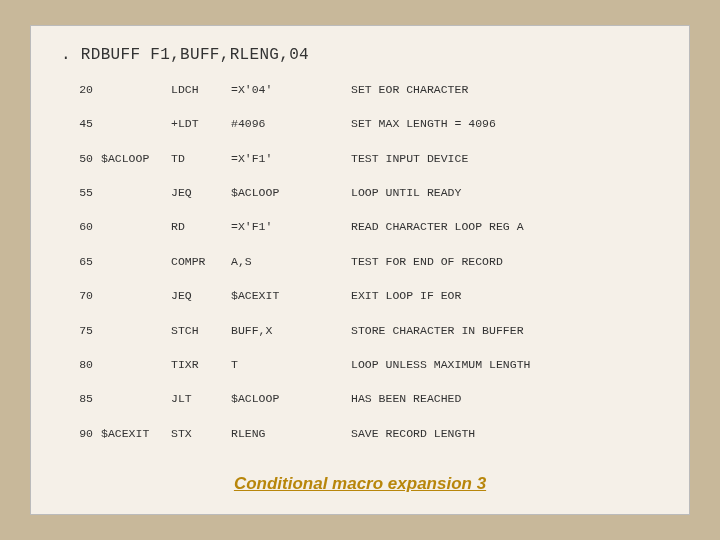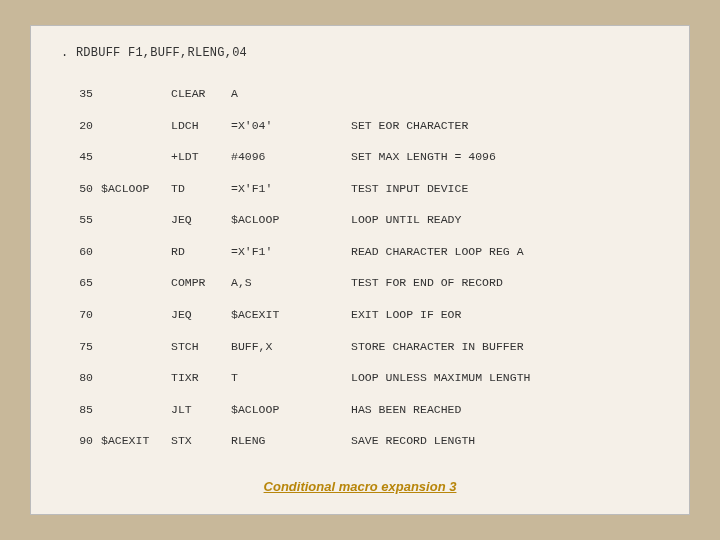--- a/index.html
+++ b/index.html
@@ -17,23 +17,23 @@
       height: 490px;
       background-color: #f5f0e8;
       border: 1px solid #bbb;
       padding: 20px 30px 20px 30px;
       display: flex;
       flex-direction: column;
       position: relative;
     }
     .top-line {
       font-family: 'Courier New', Courier, monospace;
-      font-size: 12px;
+      font-size: 16px;
       color: #333;
-      margin-bottom: 26px;
+      margin-bottom: 18px;
       letter-spacing: 0.02em;
     }
     .code-table {
       font-family: 'Courier New', Courier, monospace;
       font-size: 11.5px;
       color: #333;
       border-collapse: collapse;
       width: 100%;
       flex: 1;
     }
@@ -43,41 +43,34 @@
       white-space: nowrap;
     }
     .col-line { width: 36px; text-align: right; padding-right: 8px; }
     .col-label { width: 70px; text-align: left; padding-right: 4px; }
     .col-op { width: 60px; text-align: left; padding-right: 4px; }
     .col-operand { width: 120px; text-align: left; padding-right: 8px; }
     .col-comment { text-align: left; color: #333; }
     .caption {
       text-align: center;
       margin-top: 14px;
-      font-size: 13px;
+      font-size: 17px;
       color: #b8860b;
       font-style: italic;
       font-weight: bold;
       text-decoration: underline;
     }
   </style>
 </head>
 <body>
 
 <div class="slide-container">
   <div class="top-line">.          RDBUFF    F1,BUFF,RLENG,04</div>
   <table class="code-table">
     <tbody id="code-body">
-        <tr>
-    <td class="col-line">35</td>
-    <td class="col-label"></td>
-    <td class="col-op">CLEAR</td>
-    <td class="col-operand">A</td>
-    <td class="col-comment"></td>
-  </tr>
         <tr>
     <td class="col-line">20</td>
     <td class="col-label"></td>
     <td class="col-op">LDCH</td>
     <td class="col-operand">=X'04'</td>
     <td class="col-comment">SET EOR CHARACTER</td>
   </tr>
         <tr>
     <td class="col-line">45</td>
     <td class="col-label"></td>

